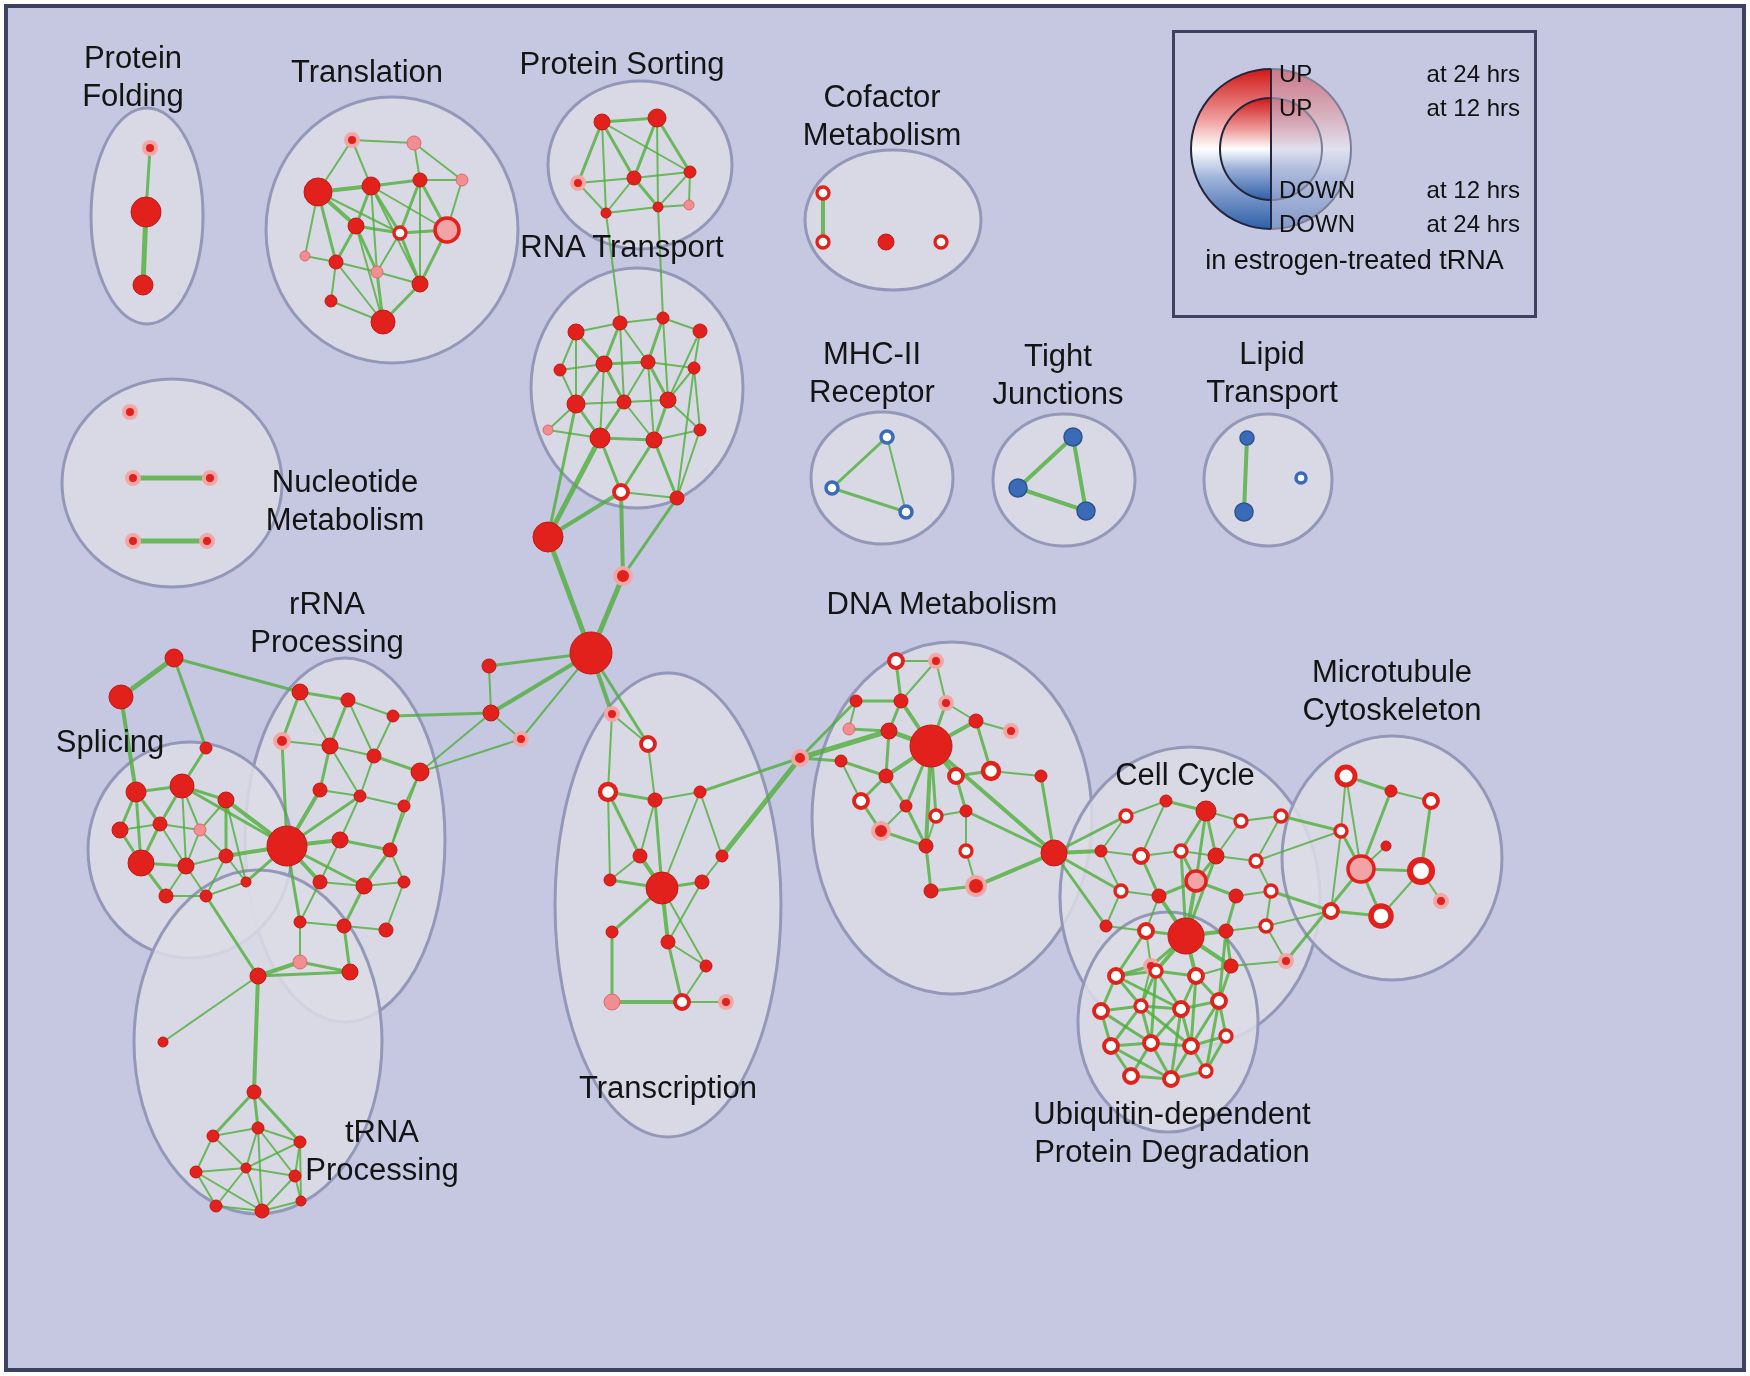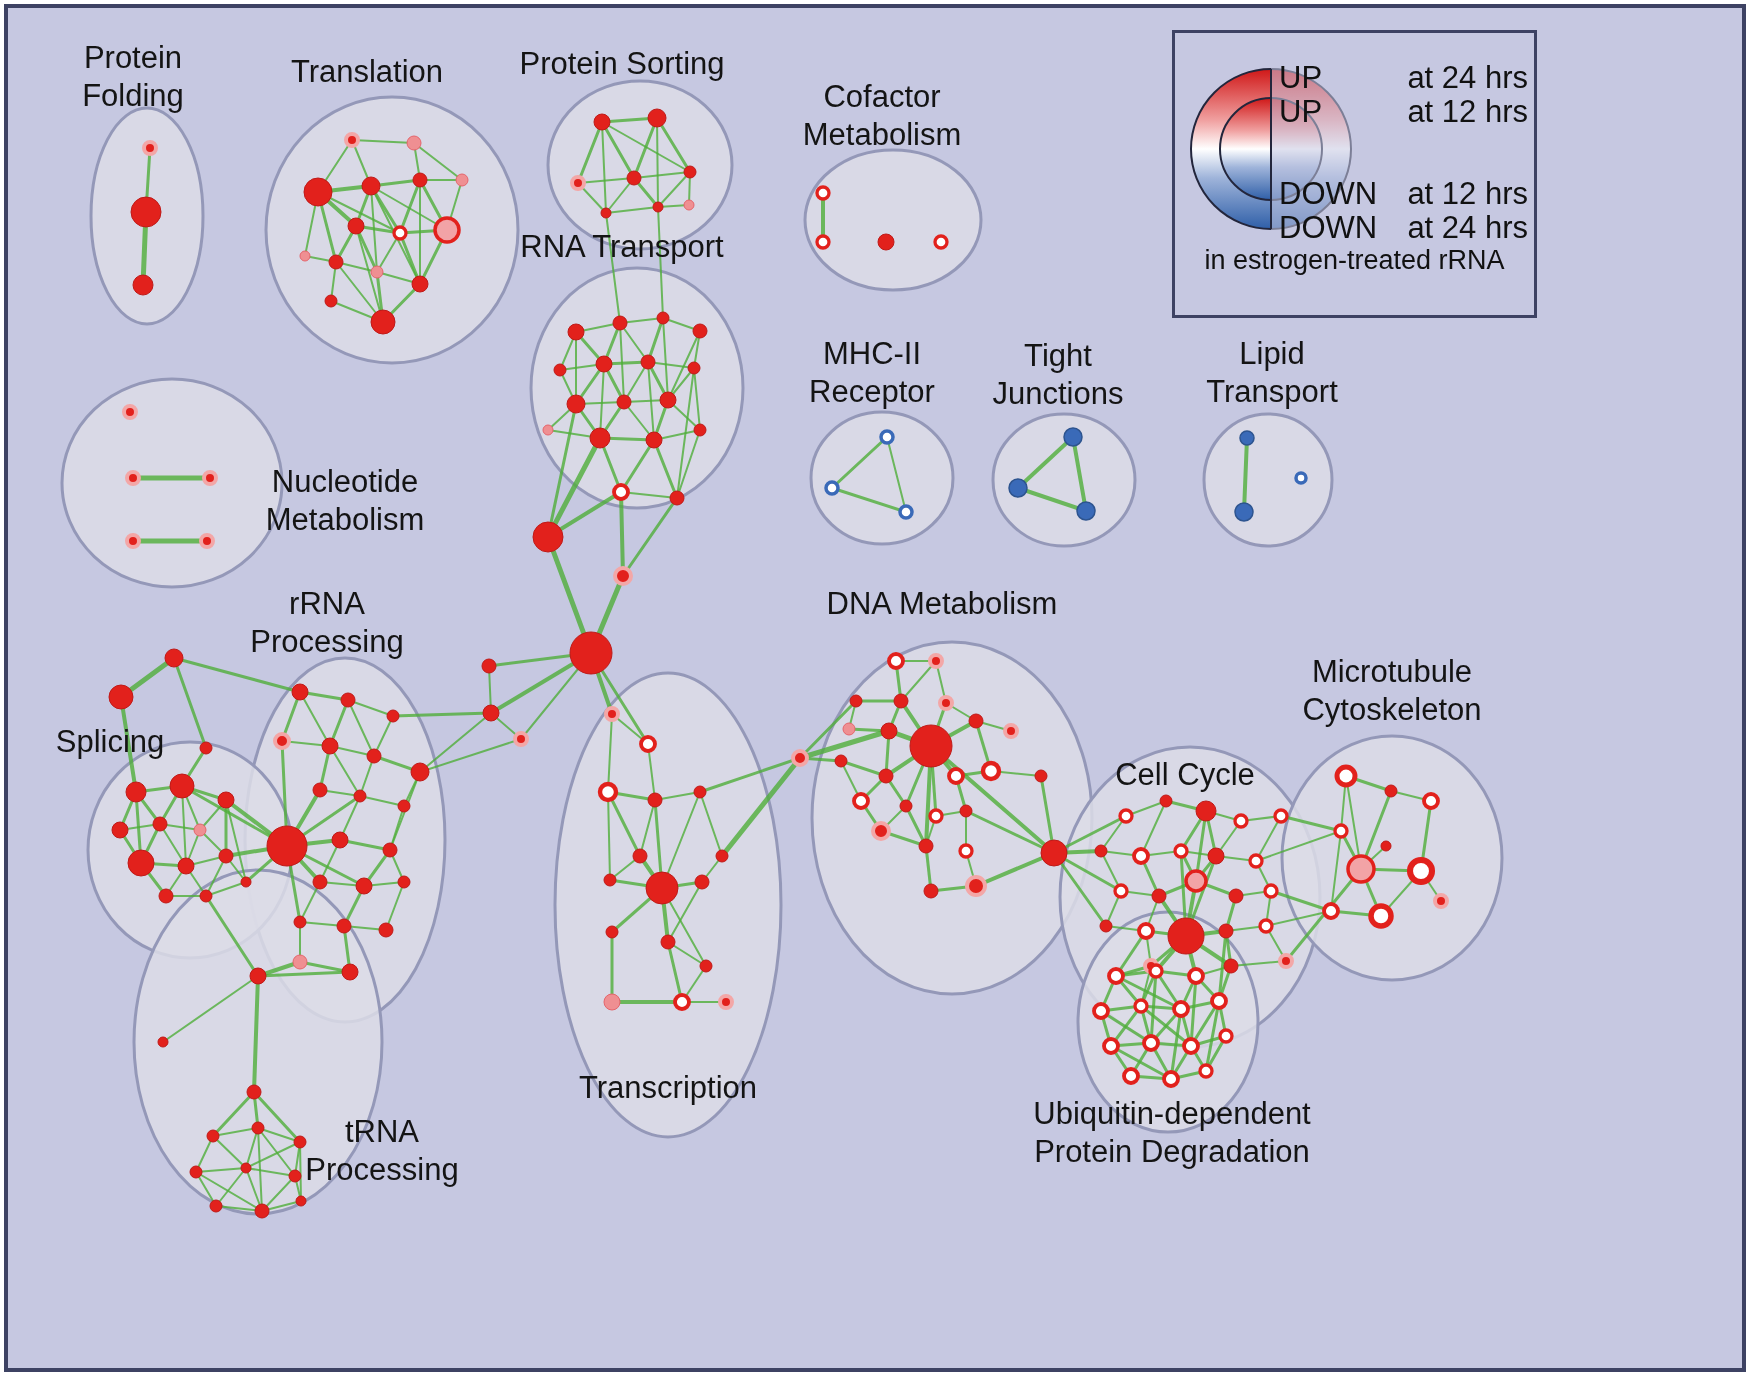--- a/index.html
+++ b/index.html
@@ -5,22 +5,22 @@
   html,body{margin:0;padding:0}
   body{width:1750px;height:1376px;position:relative;background:#ffffff;overflow:hidden;
        font-family:"Liberation Sans",sans-serif}
   .figure-bg{fill:#c6c8e1;stroke:#3d4263;stroke-width:4}
   .cluster{fill:#dcdce6;fill-opacity:.85;stroke:#9498b8;stroke-width:3}
   .edge{stroke-opacity:.8;stroke-linecap:round}
   .cluster-label{font-family:"Liberation Sans",sans-serif;font-size:31px;fill:#141414;text-anchor:middle}
   .legend{position:absolute;left:1172px;top:30px;width:365px;height:288px;border:3px solid #3d4263;
           background:#c6c8e1;box-sizing:border-box}
   .legend-glyph{position:absolute;left:10px;top:30px}
-  .legend-row{position:absolute;left:104px;right:6px;display:flex;justify-content:space-between;
-              font-size:31px;color:#111;line-height:1.1}
+  .legend-row{position:absolute;left:104px;right:14px;display:flex;justify-content:space-between;
+              font-size:24px;color:#111;line-height:1.1}
   .legend-caption{position:absolute;left:0;right:0;text-align:center;font-size:27px;color:#111}
 </style>
 </head>
 <body>
 
 
 
 <svg id="network-svg" width="1750" height="1376" viewBox="0 0 1750 1376">
   <rect x="0" y="0" width="1750" height="1376" fill="#ffffff"></rect>
   <rect x="6" y="6" width="1738" height="1364" class="figure-bg"></rect>
@@ -711,17 +711,17 @@
     <span>at 12 hrs</span>
   </div>
   <div class="legend-row" style="top:144px">
     <span>DOWN</span>
     <span>at 12 hrs</span>
   </div>
   <div class="legend-row" style="top:178px">
     <span>DOWN</span>
     <span>at 24 hrs</span>
   </div>
-  <div class="legend-caption" style="top:212px">in estrogen-treated rRNA</div>
+  <div class="legend-caption" style="top:212px">in estrogen-treated tRNA</div>
 </div>
 
 
 
 
 </body></html>

